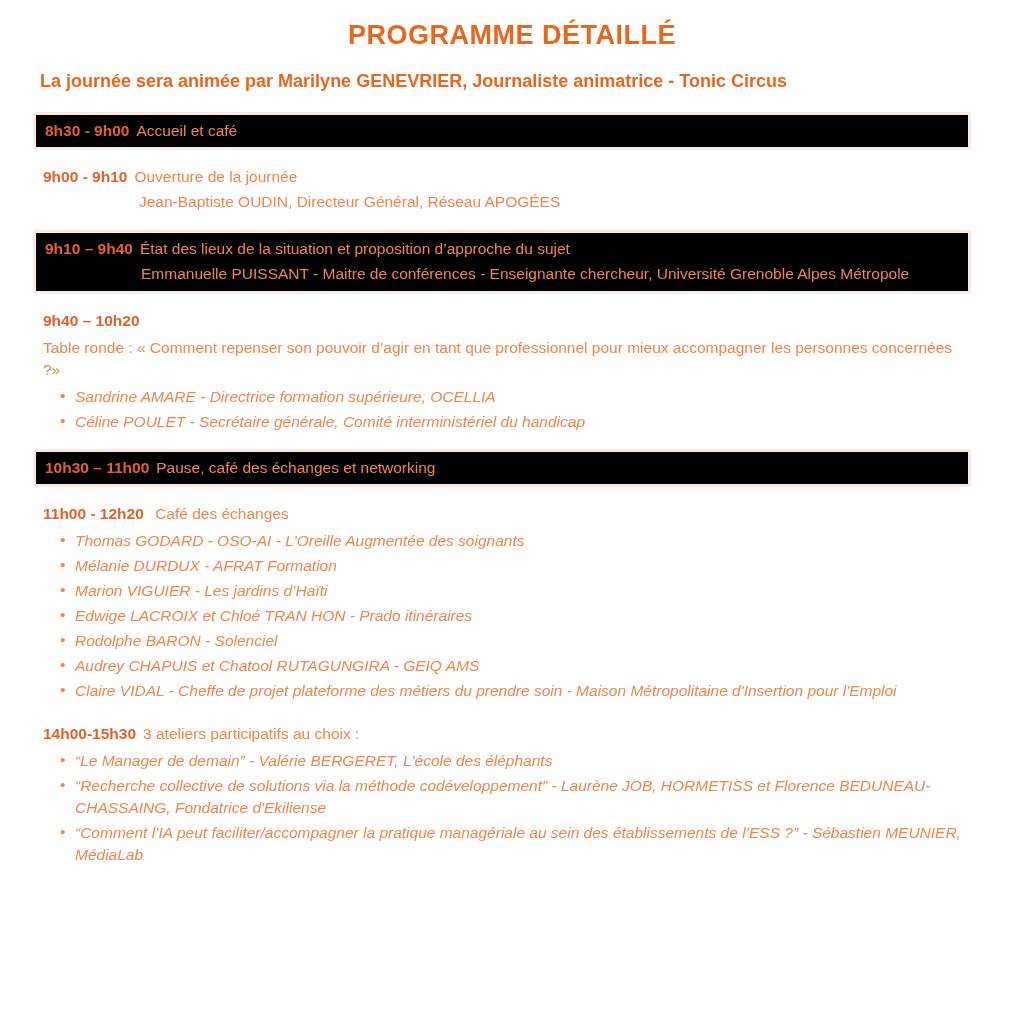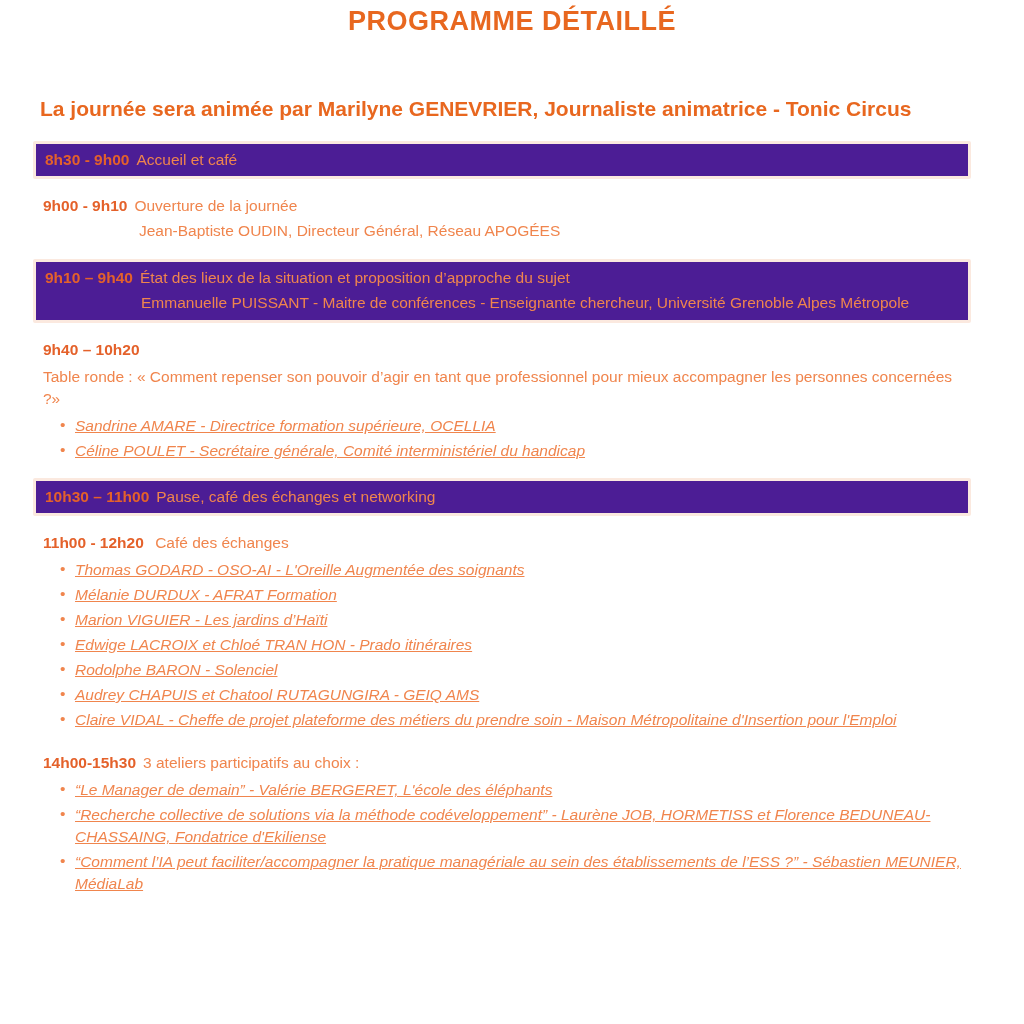--- a/index.html
+++ b/index.html
@@ -9,71 +9,71 @@
     width: 1024px;
     height: 1024px;
     font-family: "Liberation Sans", "DejaVu Sans", sans-serif;
     -webkit-font-smoothing: antialiased;
   }
   .page {
     width: 1024px;
     height: 1024px;
     overflow: hidden;
     box-sizing: border-box;
+    padding-top: 14px;
   }
   .doc-title {
     text-align: center;
     color: #e8671f;
     font-size: 27px;
     font-weight: bold;
     letter-spacing: 0.5px;
     margin: 6px 0 0 0;
   }
   .doc-subtitle {
     color: #e8671f;
     font-weight: bold;
-    font-size: 21px;
-    margin: 60px 0 0 40px;
+    font-size: 18px;
+    margin: 20px 0 0 40px;
   }
   .schedule {
     margin: 20px 0 0 33px;
     width: 938px;
   }
   .row {
     box-sizing: border-box;
     width: 100%;
     font-size: 15.5px;
     line-height: 1.42;
     margin-top: 11px;
     padding: 5px 10px;
     color: #f0854d;
   }
   .row.band {
-    background: #4c1d95;
+    background: #000000;
     border: 3px solid #fbe9df;
     border-radius: 2px;
     padding: 5px 9px;
   }
   .time {
     font-weight: bold;
     color: #e4612a;
     margin-right: 7px;
     white-space: nowrap;
   }
   .title-text { color: #f0854d; }
   .speaker {
     margin: 3px 0 1px 96px;
   }
   .para { margin-top: 5px; }
   ul.bullets {
     list-style: none;
     font-style: italic;
     margin: 5px 0 0 0;
     padding: 0 0 0 17px;
-    text-decoration: underline;
   }
   ul.bullets li {
     position: relative;
     padding-left: 15px;
     margin-top: 3px;
   }
   ul.bullets li::before {
     content: "\2022";
     position: absolute;
     left: 0;

